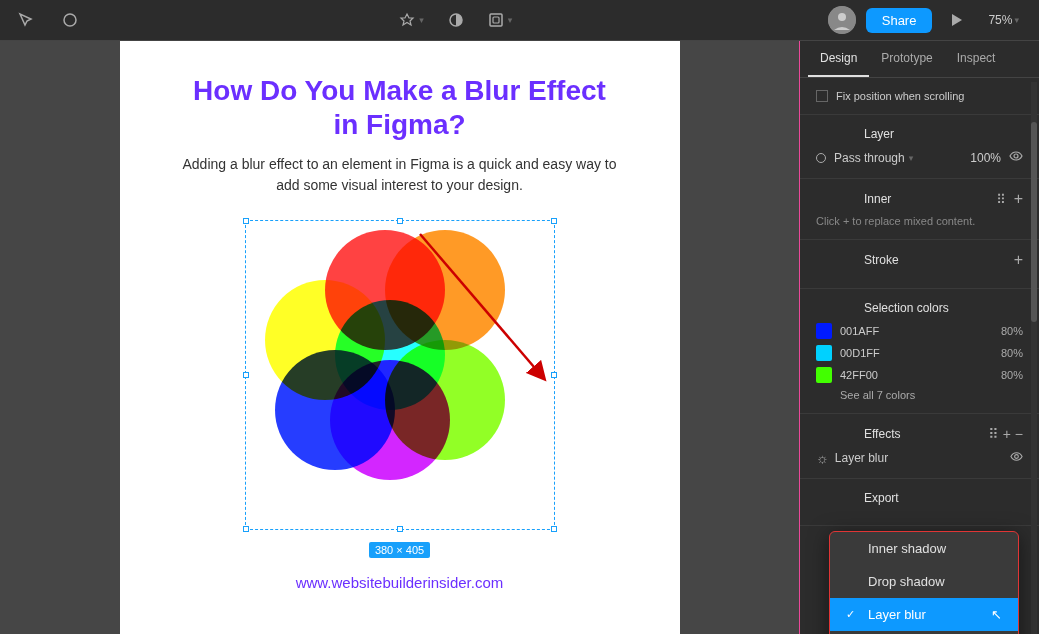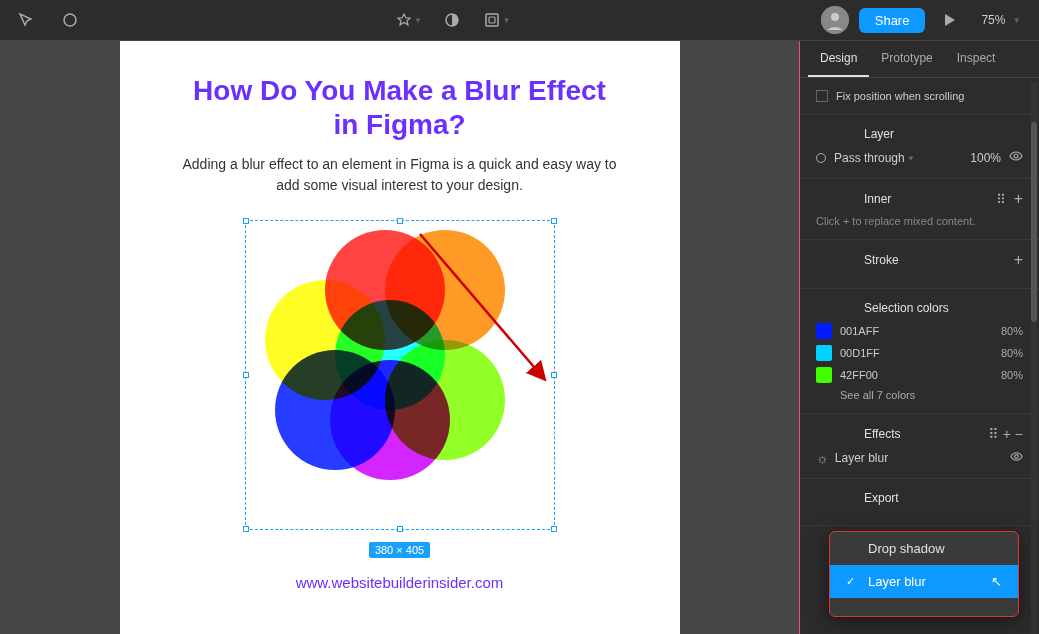--- a/index.html
+++ b/index.html
@@ -46,21 +46,21 @@
     .avatar {
       width: 28px; height: 28px; border-radius: 50%; background: #888;
       overflow: hidden; display: flex; align-items: center; justify-content: center;
     }
     .play-btn {
       width: 28px; height: 28px;
       display: flex; align-items: center; justify-content: center;
       color: #aaa; cursor: pointer;
     }
     .zoom-btn {
-      display: flex; align-items: center; gap: 9px;
+      display: flex; align-items: center; gap: 2px;
       padding: 4px 8px; border-radius: 4px; cursor: pointer;
       color: #ccc; font-size: 12px;
     }
 
     
     .main {
       display: flex;
       flex: 1;
       overflow: hidden;
     }
@@ -464,20 +464,24 @@
       </div>
     </div>
 
     <div class="scrollbar-track">
       <div class="scrollbar-thumb"></div>
     </div>
 
     <div class="dropdown-menu">
       <div class="dropdown-item">
         <span class="check-icon" style="width:14px; display:inline-block;"></span>
+        <span>Inner shadow</span>
+      </div>
+      <div class="dropdown-item">
+        <span class="check-icon" style="width:14px; display:inline-block;"></span>
         <span>Drop shadow</span>
       </div>
       <div class="dropdown-item selected">
         <span class="check-icon" style="width:14px; display:inline-block;">✓</span>
         <span>Layer blur</span>
         <span style="margin-left:auto;">↖</span>
       </div>
       <div class="dropdown-item">
         <span class="check-icon" style="width:14px; display:inline-block;"></span>
 

